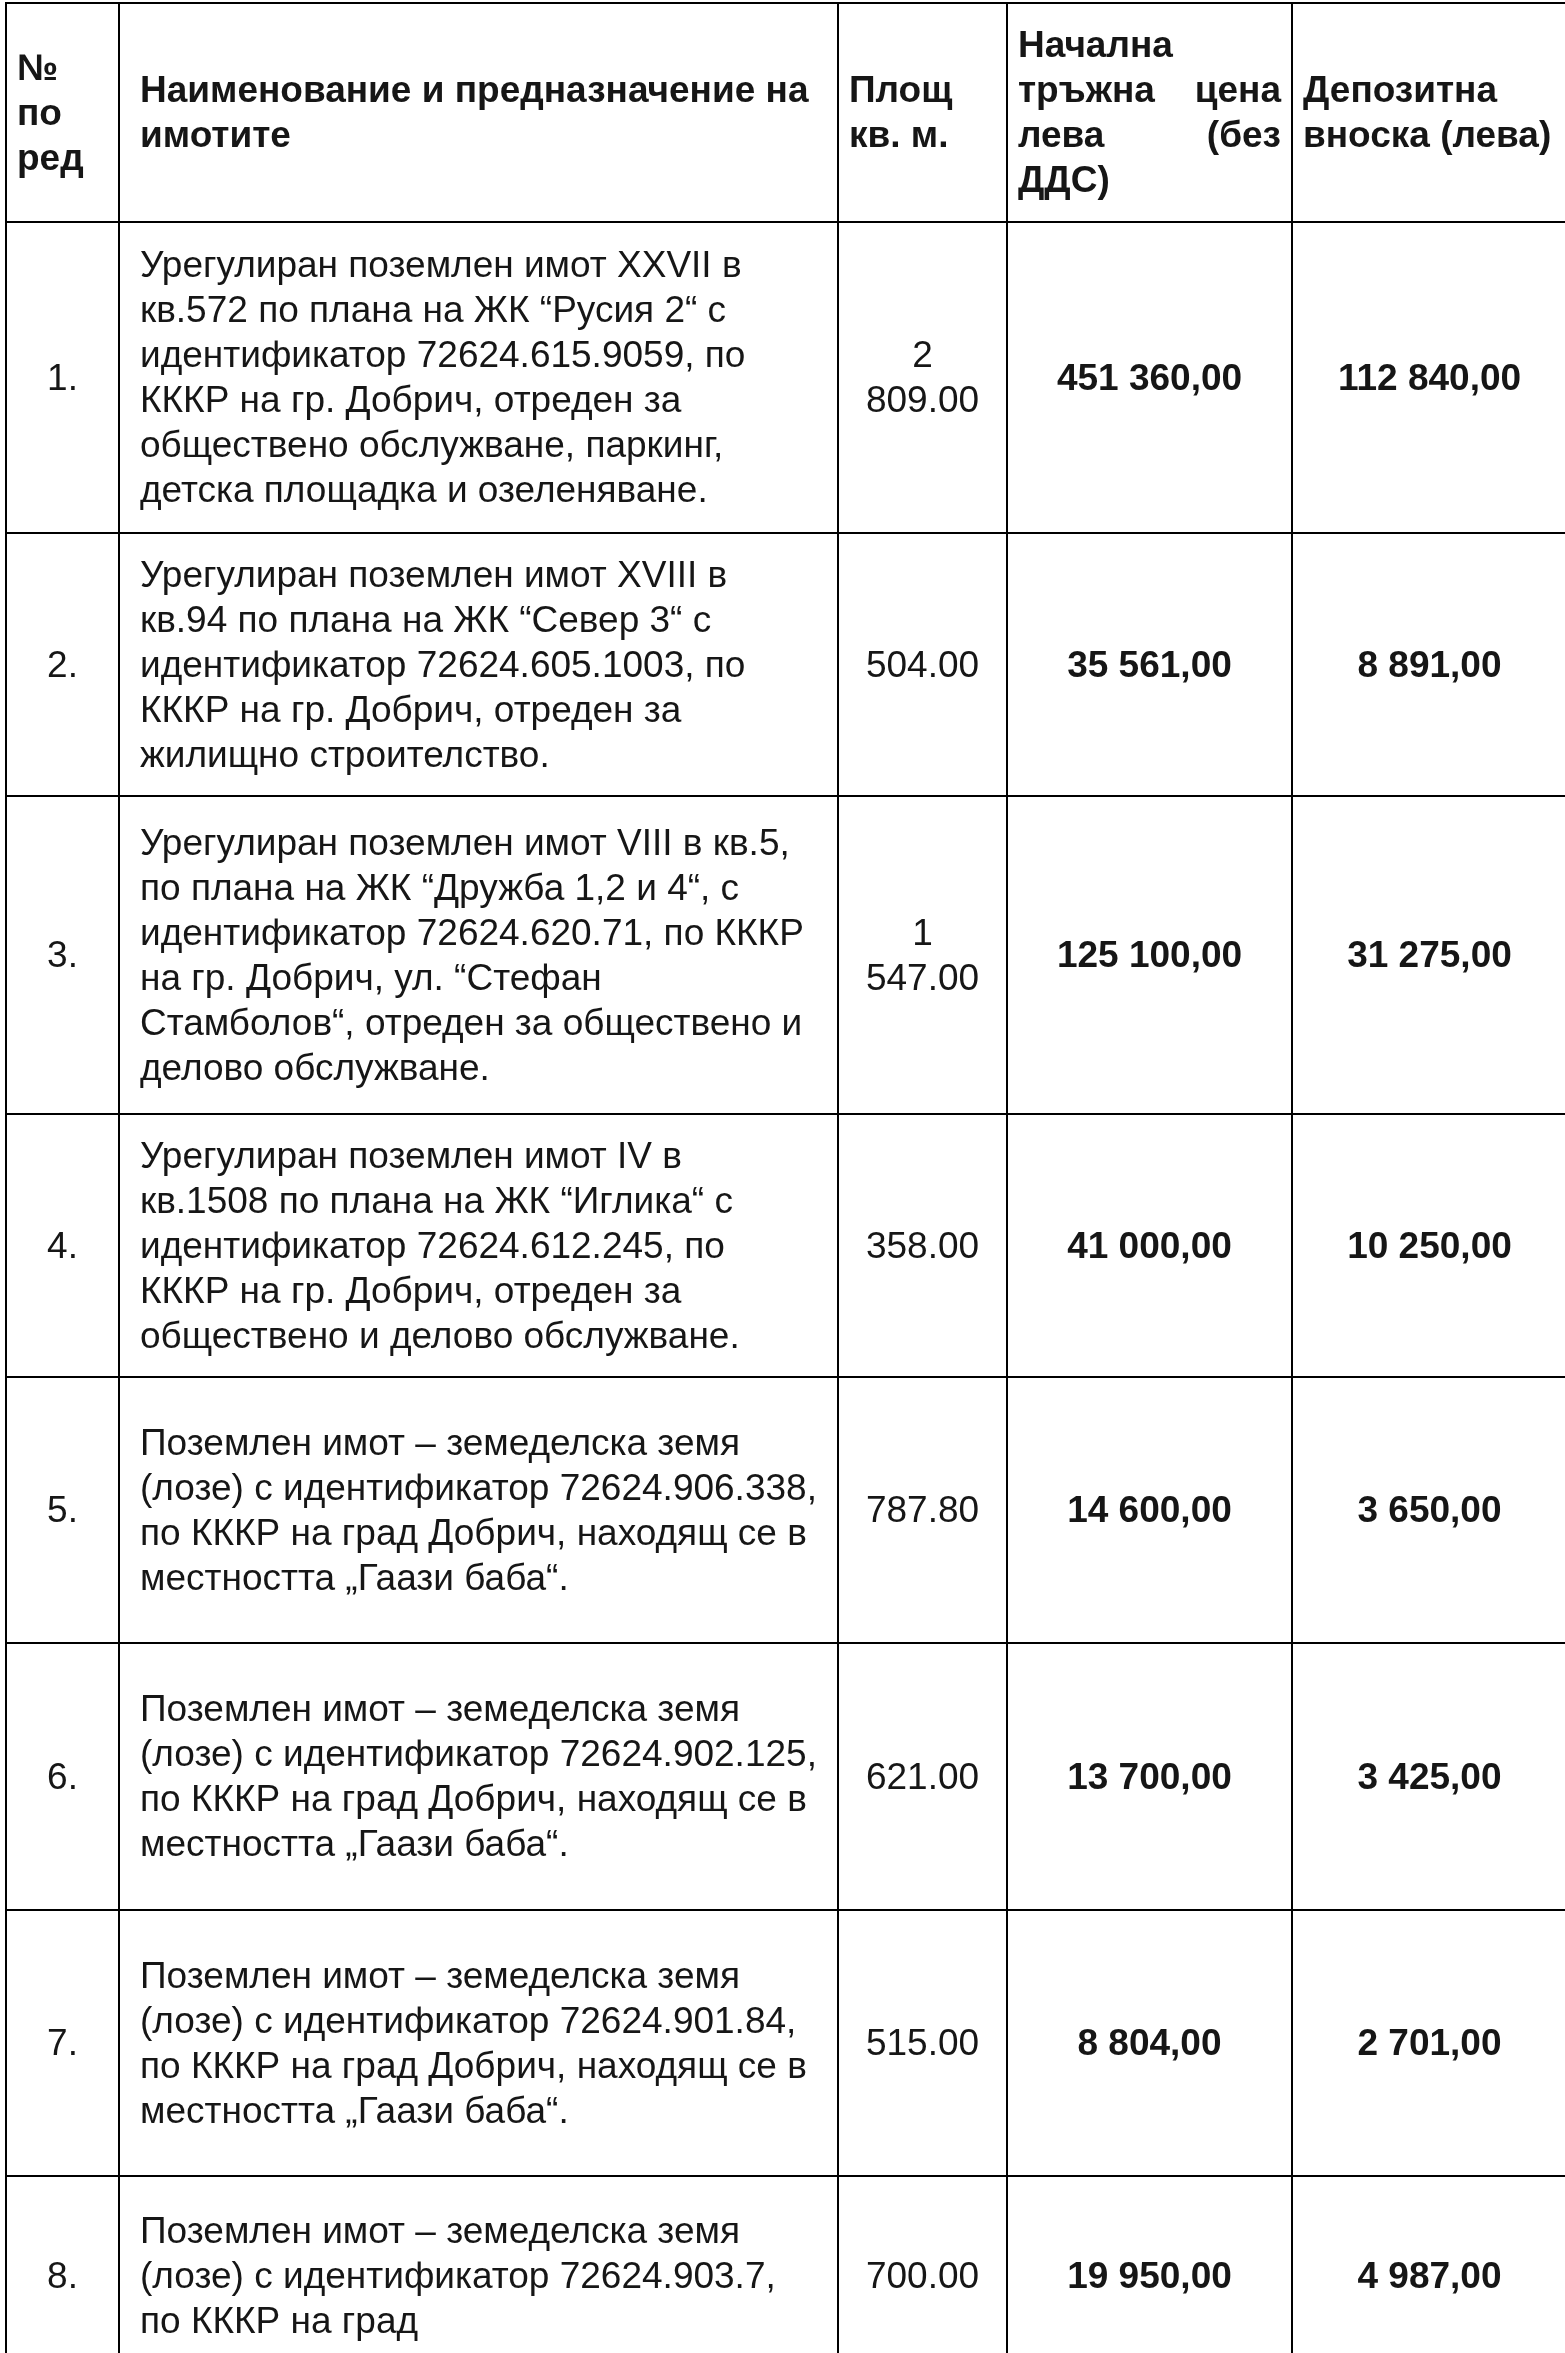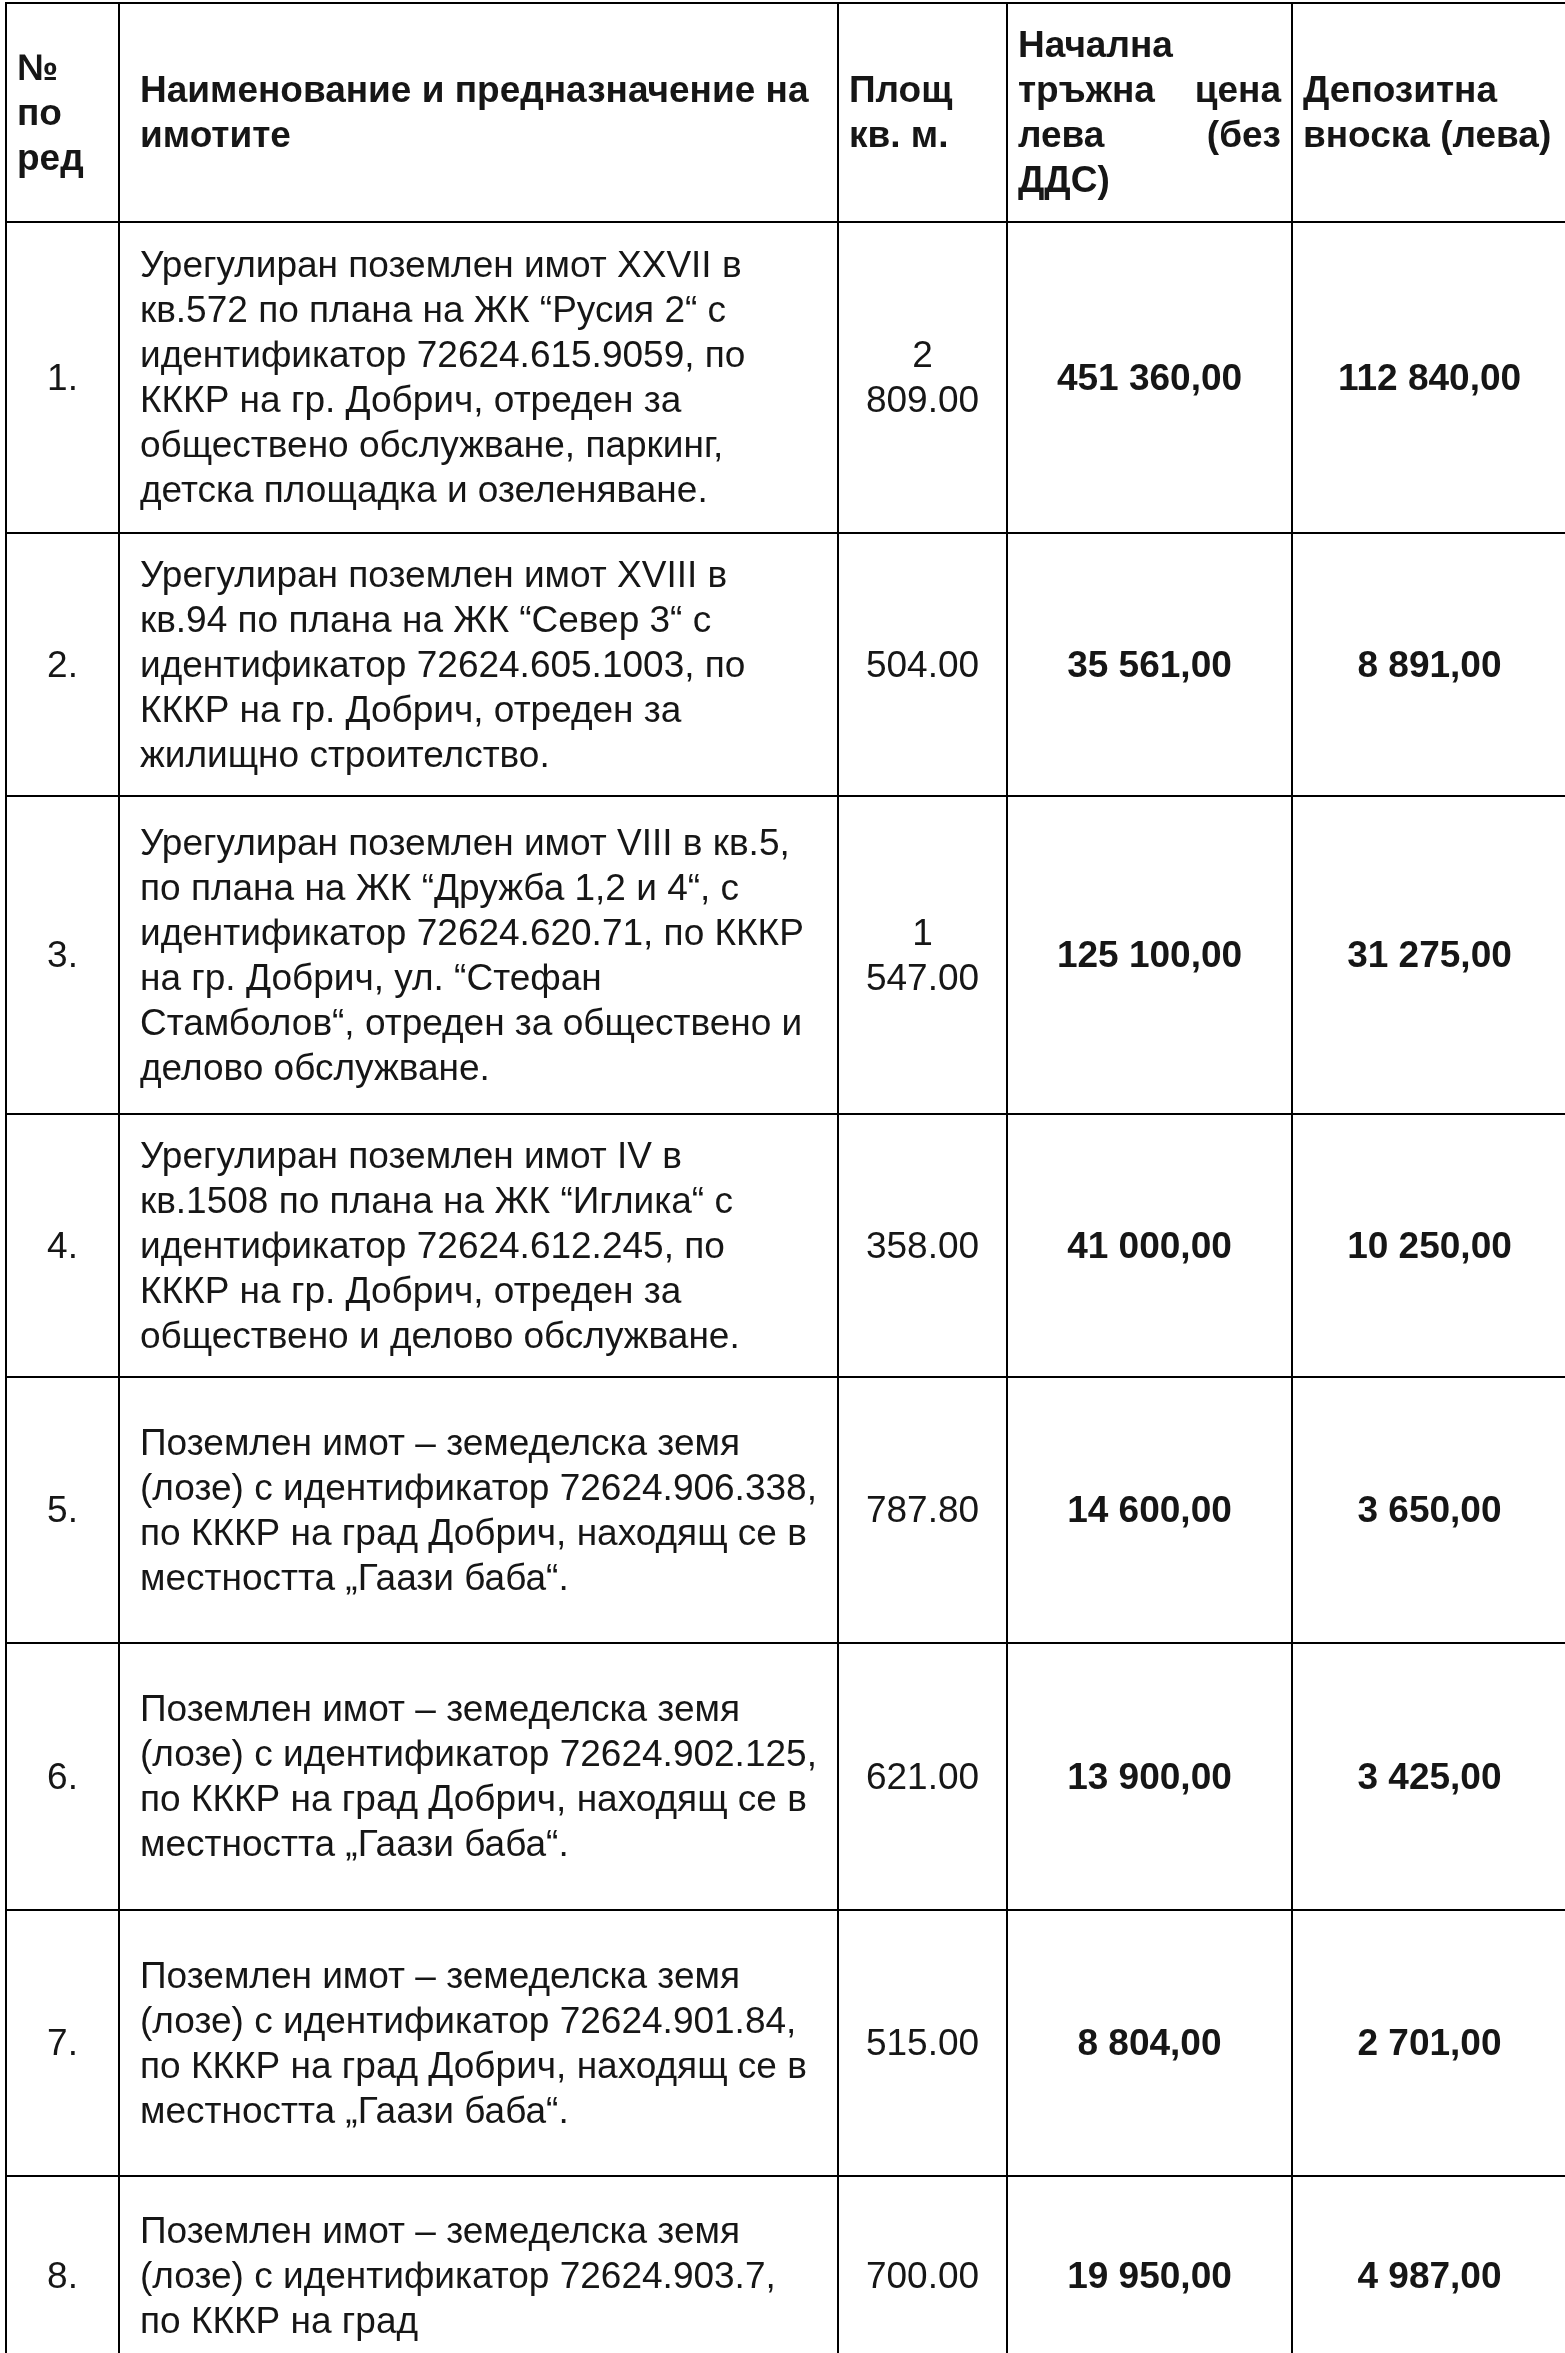--- a/index.html
+++ b/index.html
@@ -109,21 +109,21 @@
       <td class="c-num">5.</td>
       <td class="c-name">Поземлен имот – земеделска земя (лозе) с идентификатор 72624.906.338, по КККР на град Добрич, находящ се в местността „Гаази баба“.</td>
       <td class="c-area">787.80</td>
       <td class="c-price">14 600,00</td>
       <td class="c-deposit">3 650,00</td>
     </tr>
     <tr style="height:267px">
       <td class="c-num">6.</td>
       <td class="c-name">Поземлен имот – земеделска земя (лозе) с идентификатор 72624.902.125, по КККР на град Добрич, находящ се в местността „Гаази баба“.</td>
       <td class="c-area">621.00</td>
-      <td class="c-price">13 900,00</td>
+      <td class="c-price">13 700,00</td>
       <td class="c-deposit">3 425,00</td>
     </tr>
     <tr style="height:266px">
       <td class="c-num">7.</td>
       <td class="c-name">Поземлен имот – земеделска земя (лозе) с идентификатор 72624.901.84, по КККР на град Добрич, находящ се в местността „Гаази баба“.</td>
       <td class="c-area">515.00</td>
       <td class="c-price">8 804,00</td>
       <td class="c-deposit">2 701,00</td>
     </tr>
     <tr style="height:199px">

